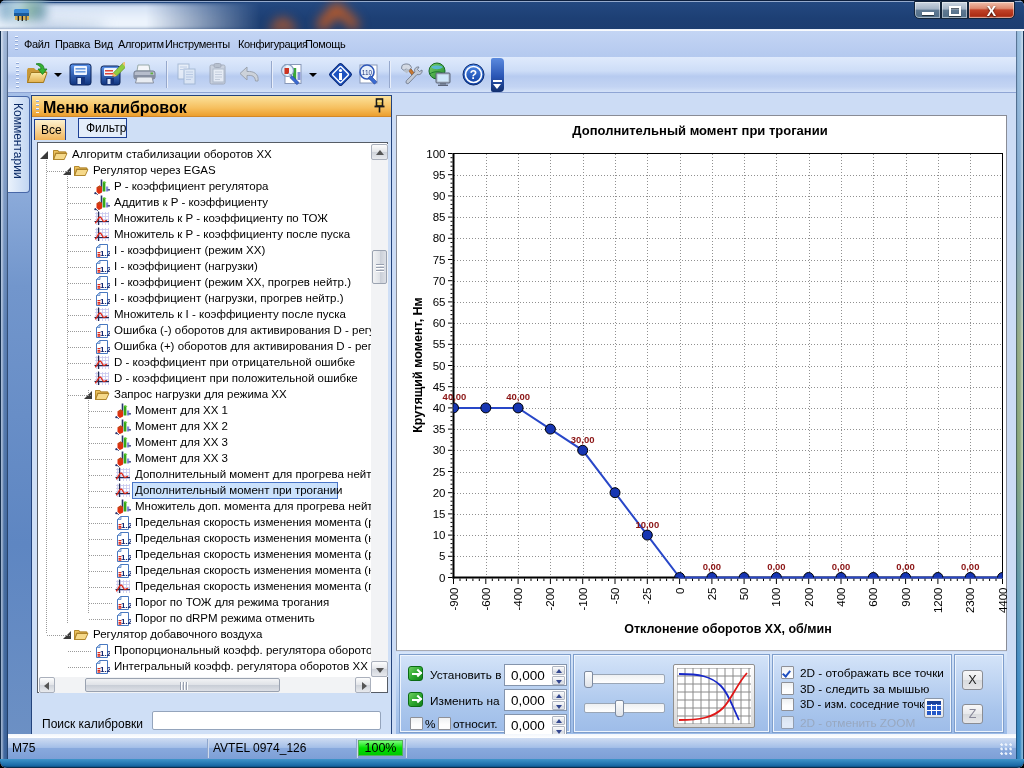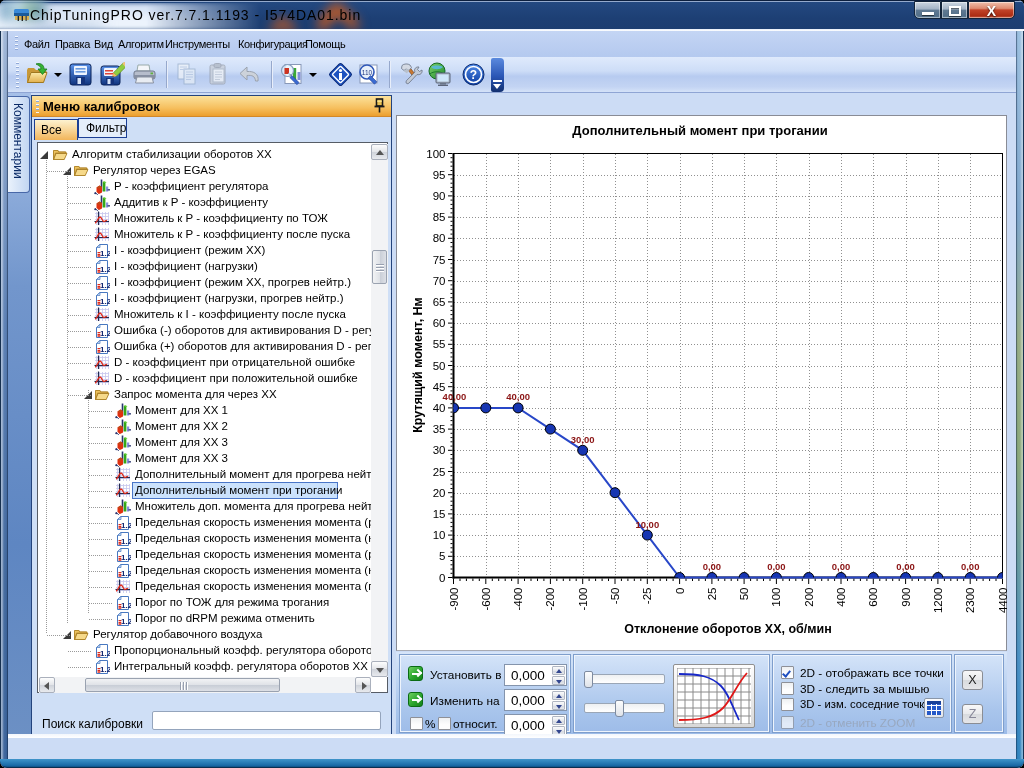--- a/index.html
+++ b/index.html
@@ -43,25 +43,25 @@
 #tbcap{position:absolute;left:483px;top:1px;width:13px;height:34px;background:linear-gradient(#5b8ade,#2a55b4 55%,#123070);border-radius:2px 4px 4px 2px}
 #tbcap .l1{position:absolute;left:2px;top:22px;width:9px;height:2px;background:#fff}
 #tbcap .l2{position:absolute;left:2px;top:26px;width:0;height:0;border-left:4.5px solid transparent;border-right:4.5px solid transparent;border-top:5px solid #fff}
 
 #dock{position:absolute;left:8px;top:93px;width:23px;height:644px;background:linear-gradient(180deg,#a6c0e8,#7296cc 30%,#5e86c2 70%,#6c90c4)}
 #docktab{position:absolute;left:0px;top:3px;width:22px;height:97px;background:linear-gradient(90deg,#eaf2fc,#c2d6f2);border:1px solid #4868a8;border-left:none;border-radius:0 4px 4px 0}
 #docktab span{position:absolute;left:3px;top:6px;writing-mode:vertical-rl;font-size:12px;color:#0a2a66}
 
 #lpanel{position:absolute;left:31px;top:95px;width:361px;height:640px;background:#cfdff6;border:1px solid #23437c}
 #lphead{position:absolute;left:0;top:0;width:359px;height:21px;background:linear-gradient(#fce29b,#f6bf5e 60%,#ec9f2e);border-bottom:1px solid #d2882a}
-#lphead b{position:absolute;left:11px;top:3px;font-size:13px;color:#000}
+#lphead b{position:absolute;left:11px;top:3px;font-size:16px;color:#000}
 #lphead .grip{left:4px;top:4px;height:13px}
 #pin{position:absolute;right:6px;top:2px;width:11px;height:15px}
 .ltab{position:absolute;font-size:12px;color:#000;white-space:nowrap}
-#ltab1{left:2px;top:23px;width:44px;height:21px;background:linear-gradient(#fdf2d0,#f7d291 55%,#f2b55a);border:1px solid #1c3f94;border-bottom:none;z-index:2}
+#ltab1{left:2px;top:23px;width:32px;height:21px;background:linear-gradient(#fdf2d0,#f7d291 55%,#f2b55a);border:1px solid #1c3f94;border-bottom:none;z-index:2}
 #ltab1 i{position:absolute;left:6px;top:3px;font-style:normal}
 #ltab2{left:46px;top:22px;width:49px;height:20px;background:#e4eefa;border:1px solid #1c3f94}
 #ltab2 i{position:absolute;left:7px;top:2px;font-style:normal}
 #treebox{position:absolute;left:5px;top:46px;width:351px;height:252px;background:#fff;border:1px solid #565c66;height:551px}
 #treeclip{position:absolute;left:1px;top:1px;width:332px;height:530px;overflow:hidden;background:#fff}
 .trow{position:absolute;left:0;height:16px;font-size:11.5px;color:#000;white-space:nowrap}
 .trow .txt{position:absolute;top:1px}
 .ticon{position:absolute;top:0px;width:16px;height:16px}
 .tri{position:absolute;top:4px;width:8px;height:8px;background:#3a3a3a;clip-path:polygon(100% 0,100% 100%,0 100%)}
 .dotv{position:absolute;width:1px;background-image:repeating-linear-gradient(to bottom,#9a9a9a 0 1px,rgba(0,0,0,0) 1px 2px)}
@@ -257,21 +257,20 @@
       </div>
  <div class="blob" id="blobX1">
         <i></i>
         <i></i>
       </div>
  <div id="blobPic"></div>
       <div id="blobR"></div>
  <svg id="appico">
         <use href="#ic-chip"></use>
       </svg>
- <span id="wtitle">ChipTuningPRO ver.7.7.1.1193 - I574DA01.bin</span>
  <div class="botline"></div>
 </div>
 <div class="capbtn" id="btnmin">
       <div class="glyph-min"></div>
     </div>
 <div class="capbtn" id="btnmax">
       <div class="glyph-max"></div>
     </div>
 <div class="capbtn" id="btnclose">
       <div class="glyph-x">X</div>
@@ -507,21 +506,21 @@
               <use href="#tcurve"></use>
             </svg>
             <span class="txt" style="left:75px">D - коэффициент при положительной ошибке</span>
           </div>
 <div class="trow" style="top:243px">
             <div class="tri" style="left:45px"></div>
             <div class="doth" style="left:29px;top:8px;width:24px"></div>
             <svg class="ticon" style="left:55px" viewBox="0 0 16 16">
               <use href="#tfold"></use>
             </svg>
-            <span class="txt" style="left:75px">Запрос момента для через ХХ</span>
+            <span class="txt" style="left:75px">Запрос нагрузки для режима ХХ</span>
           </div>
 <div class="trow" style="top:259px">
             <div class="doth" style="left:50px;top:8px;width:24px"></div>
             <svg class="ticon" style="left:76px" viewBox="0 0 16 16">
               <use href="#tbars"></use>
             </svg>
             <span class="txt" style="left:96px">Момент для ХХ 1</span>
           </div>
 <div class="trow" style="top:275px">
             <div class="doth" style="left:50px;top:8px;width:24px"></div>
@@ -1075,15 +1074,24 @@
         </div>
 <div class="cb" style="left:7px;top:60px;opacity:.7"></div>
         <div class="ctext" style="left:26px;top:60px;color:#98a8c0">2D - отменить ZOOM</div>
 </div>
 <div class="group" style="left:559px;width:48px">
 <div class="xzbtn" style="top:14px;color:#222">X</div>
 <div class="xzbtn" style="top:48px;color:#889">Z</div>
 </div>
 </div>
 <div id="statusrim"></div>
+    <div id="statusbar">
+<span style="position:absolute;left:4px;top:3px">М75</span>
+<div class="ssep" style="left:199px"></div>
+<span style="position:absolute;left:205px;top:3px">AVTEL 0974_126</span>
+<div class="ssep" style="left:348px"></div>
+<div id="pct" style="left:350px">100%</div>
+<div class="ssep" style="left:397px"></div>
+<div id="grip2"></div>
+</div>
 <div id="frL"></div>
     <div id="frR"></div>
     <div id="frB"></div>
 </div>
 </body></html>

